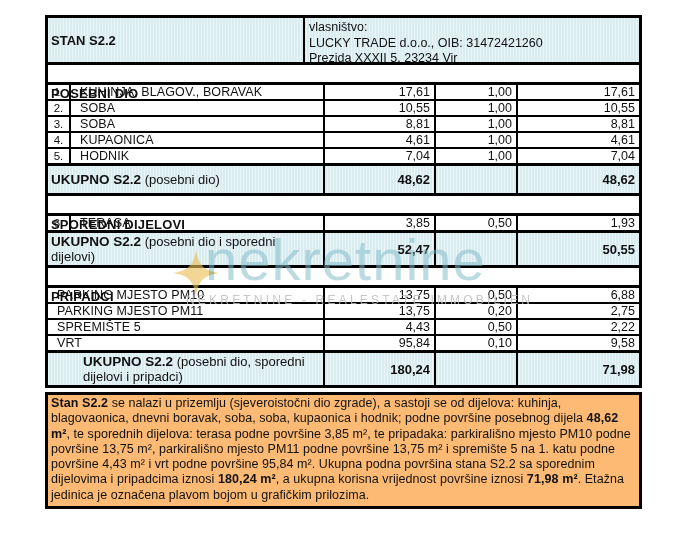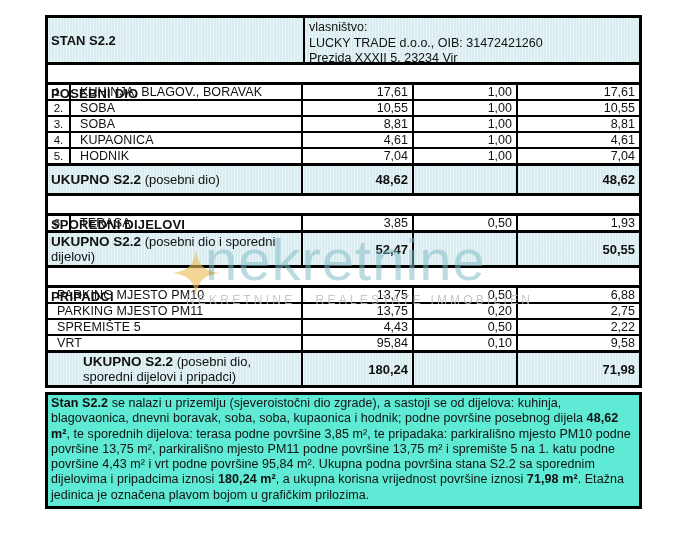--- a/index.html
+++ b/index.html
@@ -15,39 +15,39 @@
   .data-row{height:14px;}
   .data-row.pre-total{border-bottom-width:3px;}
   .total-row{min-height:27px;border-bottom-width:3px;}
   .shade{background-color:var(--highlight-cell,#d9ecf0);
          background-image:repeating-linear-gradient(90deg,rgba(255,255,255,.45) 0 1px,rgba(255,255,255,0) 1px 3px);}
   .c{box-sizing:border-box;display:flex;align-items:center;overflow:visible;font-size:12.5px;}
   .c + .c{border-left:2px solid var(--border,#000);}
   .c-num{width:21px;justify-content:center;font-size:11.5px;flex:none;}
   .c-label{flex:1;padding-left:9px;letter-spacing:.1px;}
   .c-area{width:111px;flex:none;justify-content:flex-end;padding-right:4px;}
-  .c-coef{width:104px;flex:none;justify-content:flex-end;padding-right:4px;}
+  .c-coef{width:82px;flex:none;justify-content:flex-end;padding-right:4px;}
   .c-value{width:123px;flex:none;justify-content:flex-end;padding-right:4px;}
   .c-title{flex:1;padding-left:3px;font-weight:700;font-size:13px;letter-spacing:.2px;margin-top:28px;}
   .c-label-full{flex:1;padding-left:3px;}
   .c-label-full .inner{line-height:15px;font-size:13px;padding:1px 2px 1px 0;}
   .c-label-full .inner b{font-size:13.5px;}
   .tot{font-weight:700;font-size:13px;}
   .hdr-left{font-weight:700;font-size:13px;}
   .c-owner{width:336px;flex:none;display:block;padding:2px 0 0 4px;font-size:12.5px;line-height:15.5px;margin-left:32px;}
   
   .watermark{position:absolute;inset:0;z-index:5;pointer-events:none;padding-left:16px;}
   .wm-star{position:absolute;left:168px;top:249px;width:56px;height:48px;opacity:.62;mix-blend-mode:multiply;}
   .wm-logo{position:absolute;left:205px;top:231px;font-size:58px;font-weight:400;letter-spacing:1px;
            color:var(--wm-logo,#7fb9c6);opacity:.52;mix-blend-mode:multiply;line-height:1;}
   .wm-tagline{position:absolute;left:186px;top:293px;font-size:12px;letter-spacing:3.2px;
               color:var(--wm-tagline,#bdbdbd);opacity:.85;mix-blend-mode:multiply;}
   
   .desc{position:absolute;left:45px;top:392px;width:597px;box-sizing:border-box;
-        border:3px solid var(--border,#000);padding:1px 4px 3px 3px;background:#5eead4;}
+        border:3px solid var(--border,#000);padding:1px 4px 3px 3px;background:#fdba74;}
   .desc p{margin:0;font-size:12.5px;line-height:15.3px;letter-spacing:.05px;}
   .desc b{letter-spacing:.1px;}
 </style>
 </head>
 <body>
 
 <div class="page" style="--highlight-cell: #d9ecf0; --border: #000000; --text: #111111; --wm-logo: #7fb9c6; --wm-tagline: #bdbdbd; --wm-star: #e9bd55;">
 
   <div class="tbl">
     <div class="row header-row shade">

